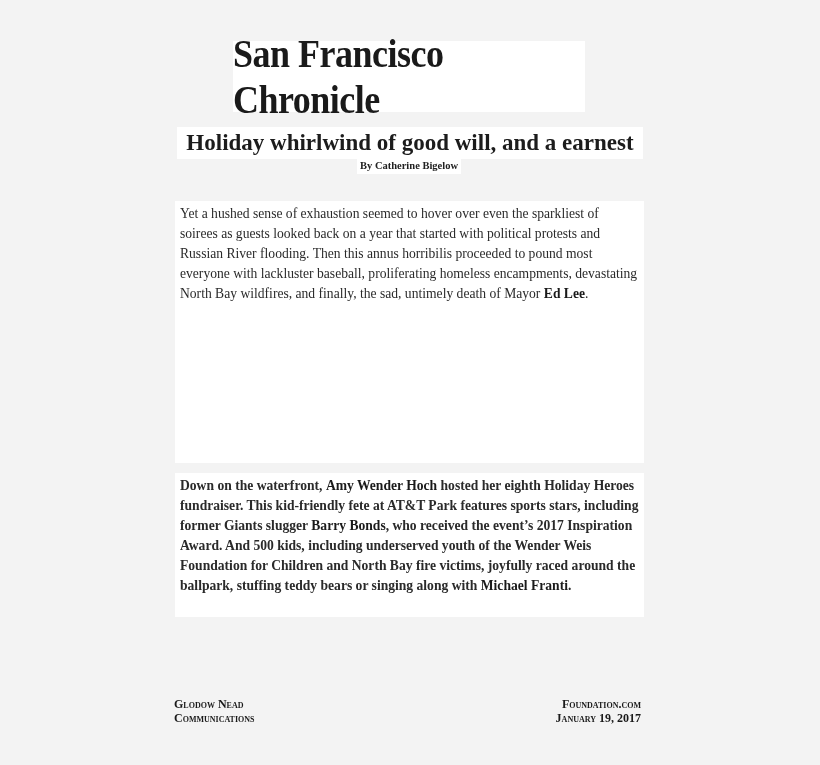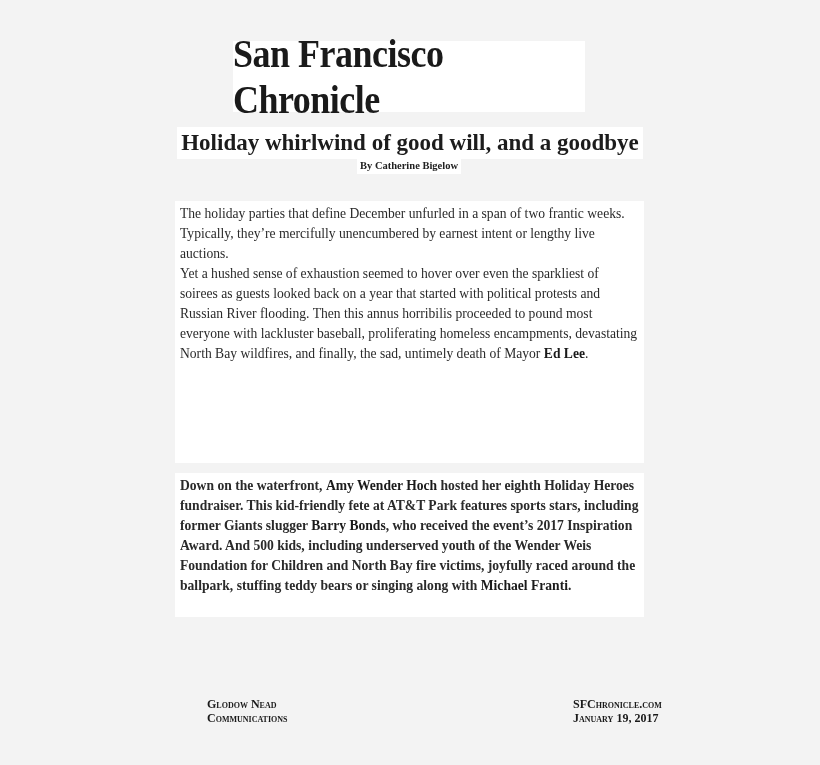--- a/index.html
+++ b/index.html
@@ -32,41 +32,40 @@
   }
   .block p { margin:0; }
   .block p + p { margin-top:0; }
   .block b { color:#1a1a1a; }
   .footer {
     position:absolute; top:697px; font-family:"Liberation Serif", serif; font-weight:bold;
     font-size:12px; line-height:14px; color:#1a1a1a; font-variant:small-caps;
   }
   .footer.left { left:174px; }
   .footer.right { left:540px; text-align:right; width:101px; }
-  .footer div { white-space:nowrap;margin-left:33px; }
+  .footer div { white-space:nowrap; }
 </style>
 </head>
 <body>
 
 <div class="masthead">
   <span>San Francisco Chronicle</span>
 </div>
 
-<div class="headline">Holiday whirlwind of good will, and a goodbye</div>
+<div class="headline">Holiday whirlwind of good will, and a earnest</div>
 <div class="byline">By Catherine Bigelow</div>
 
 <div class="block" style="top:201px; height:262px;">
-  <p>The holiday parties that define December unfurled in a span of two frantic weeks. Typically, they’re mercifully unencumbered by earnest intent or lengthy live auctions.</p>
   <p><span>Yet a hushed sense of exhaustion seemed to hover over even the sparkliest of soirees as guests looked back on a year that started with political protests and Russian River flooding. Then this annus horribilis proceeded to pound most everyone with lackluster baseball, proliferating homeless encampments, devastating North Bay wildfires, and finally, the sad, untimely death of Mayor </span><b>Ed Lee</b><span>.</span></p>
 </div>
 
 <div class="block" style="top:473px; height:144px;font-weight:bold;">
   <p><span>Down on the waterfront, </span><b>Amy Wender Hoch</b><span> hosted her eighth Holiday Heroes fundraiser. This kid-friendly fete at AT&amp;T Park features sports stars, including former Giants slugger </span><b>Barry Bonds</b><span>, who received the event’s 2017 Inspiration Award. And 500 kids, including underserved youth of the Wender Weis Foundation for Children and North Bay fire victims, joyfully raced around the ballpark, stuffing teddy bears or singing along with </span><b>Michael Franti</b><span>.</span></p>
 </div>
 
 <div class="footer left">
   <div>Glodow Nead</div>
   <div>Communications</div>
 </div>
 <div class="footer right">
-  <div>SFChronicle.com</div>
+  <div>Foundation.com</div>
   <div>January 19, 2017</div>
 </div>
 
 </body></html>

